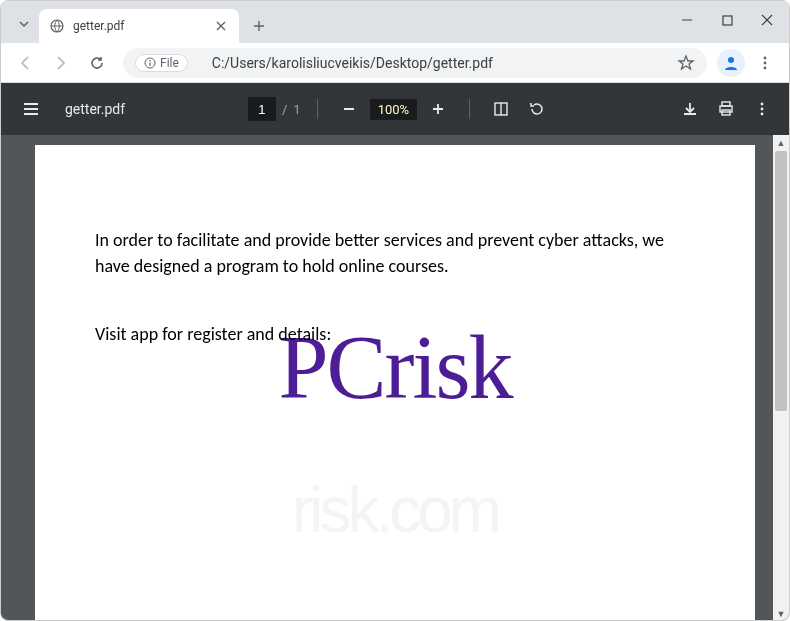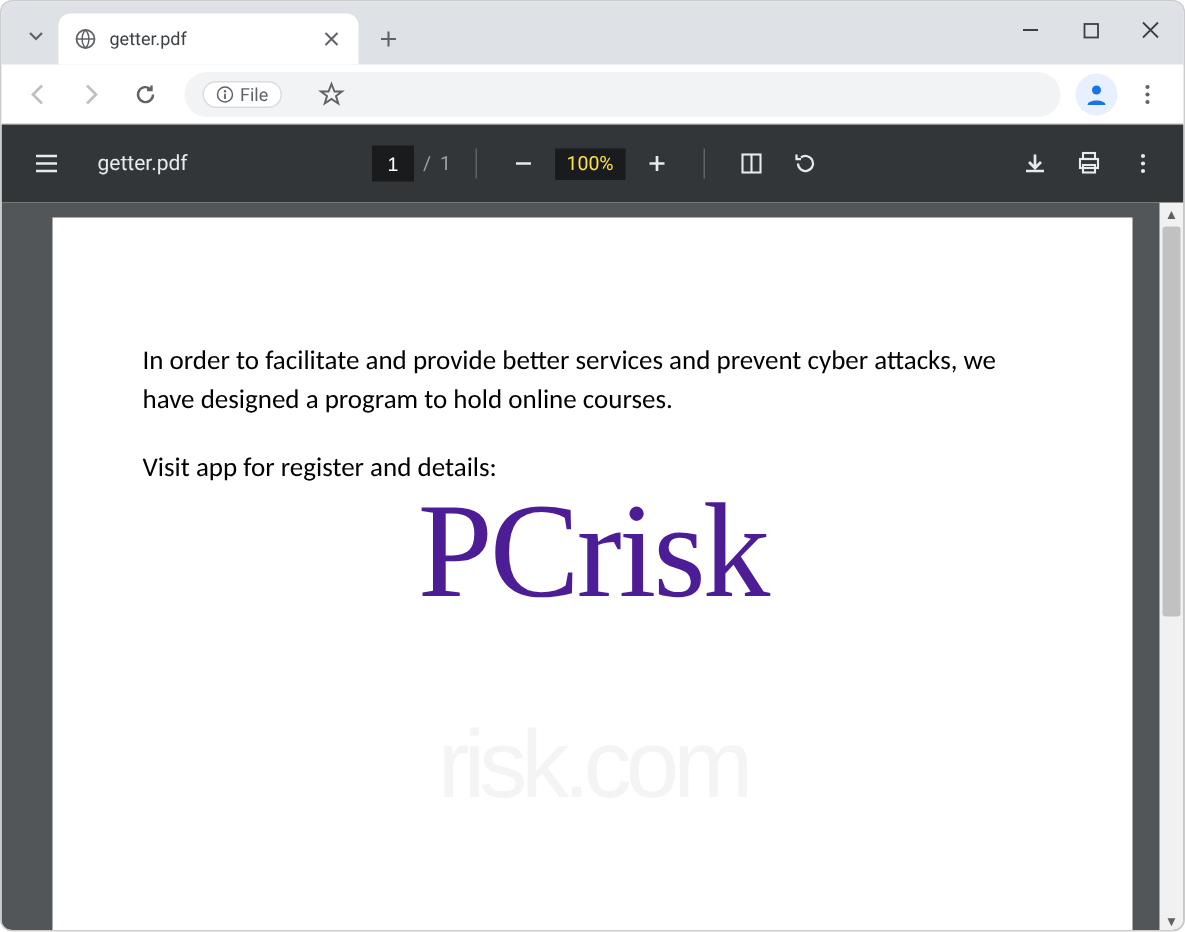--- a/index.html
+++ b/index.html
@@ -137,21 +137,21 @@
   font-size: 13px;
 }
 .pdf-page-sep { color: #9aa0a6; font-size: 13px; }
 .pdf-divider { width: 1px; height: 20px; background: #5f6368; margin: 0 10px; }
 .pdf-btn {
   width: 30px; height: 30px;
   display: flex; align-items: center; justify-content: center;
   cursor: pointer; color: #e8eaed;
 }
 .pdf-zoom {
-  background: #191b1c; color: #fde047;
+  background: #191b1c; color: #fef9c3;
   padding: 3px 8px; font-size: 13px; min-width: 44px; text-align: left;
 }
 .pdf-right { display: flex; align-items: center; gap: 6px; }
 .viewport {
   height: calc(621px - 42px - 40px - 52px);
   background: #525659;
   position: relative;
   display: flex;
   justify-content: center;
   overflow: hidden;
@@ -160,21 +160,21 @@
   background: #fff;
   width: 720px;
   margin-top: 10px;
   padding: 82px 60px 40px 60px;
   font-family: Calibri, Arial, sans-serif;
   font-size: 18px;
   line-height: 1.45;
   color: #000;
   height: 700px;
 }
-.para1 { margin-bottom: 19px; }
+.para1 { margin-bottom: 42px; }
 .para2 { margin-bottom: 65px; }
 .link { color: #0563c1; text-decoration: underline; cursor: pointer; }
 .scrollbar {
   position: absolute; right: 0; top: 0; bottom: 0;
   width: 16px; background: #f1f1f1;
 }
 .scroll-track { position: absolute; top: 16px; bottom: 16px; left: 0; right: 0; }
 .scroll-thumb {
   position: absolute; left: 2px; right: 2px; top: 0;
   height: 260px; background: #c1c1c1; border-radius: 2px;
@@ -276,20 +276,21 @@
   </div>
   <div class="omnibox">
     <span class="file-chip">
       <svg viewBox="0 0 12 12">
           <circle cx="6" cy="6" r="5" fill="none" stroke="#5f6368" stroke-width="1"></circle>
           <circle cx="6" cy="3.8" r="0.8" fill="#5f6368"></circle>
           <path d="M6 5.5 V9" stroke="#5f6368" stroke-width="1.2"></path>
         </svg>
       <span>File</span>
     </span>
+    <span class="omni-text">C:/Users/karolisliucveikis/Desktop/getter.pdf</span>
     <span class="star-btn">
       <svg width="18" height="18" viewBox="0 0 18 18">
           <path d="M9 2 L11 7 L16 7 L12 10 L13.5 15 L9 12 L4.5 15 L6 10 L2 7 L7 7 Z" fill="none" stroke="#5f6368" stroke-width="1.3"></path>
         </svg>
     </span>
   </div>
   <div class="avatar">
     <svg width="18" height="18" viewBox="0 0 18 18">
         <circle cx="9" cy="6" r="3" fill="#1a73e8"></circle>
         <path d="M3 16 C3 12 15 12 15 16 Z" fill="#1a73e8"></path>

